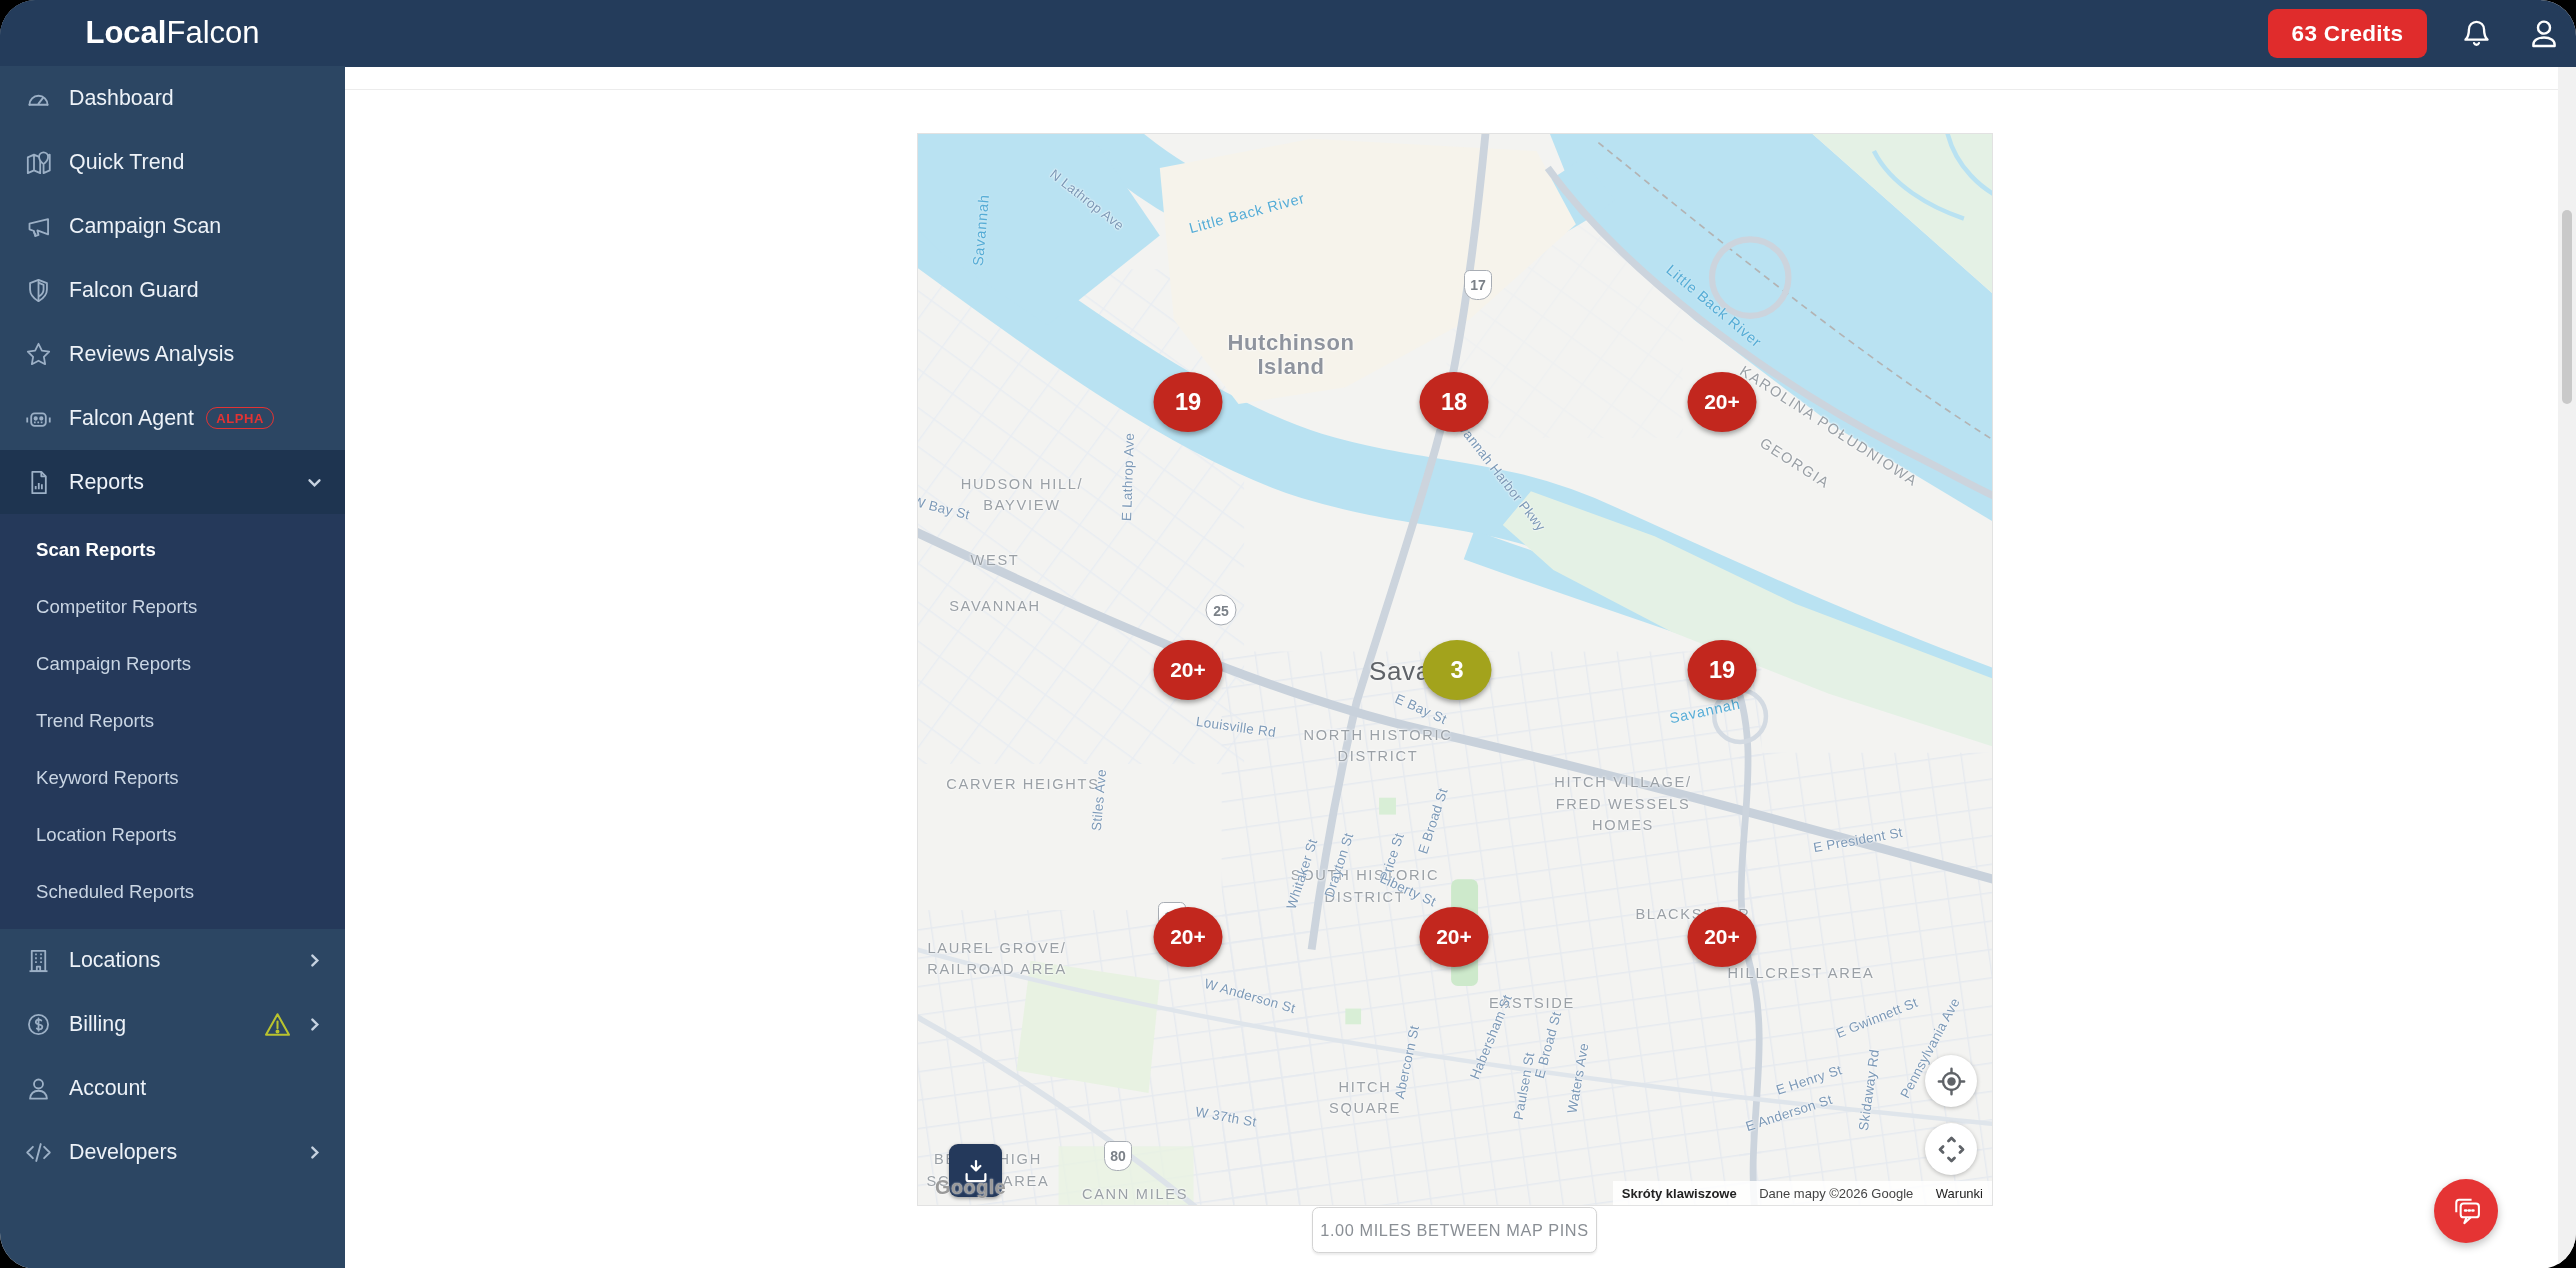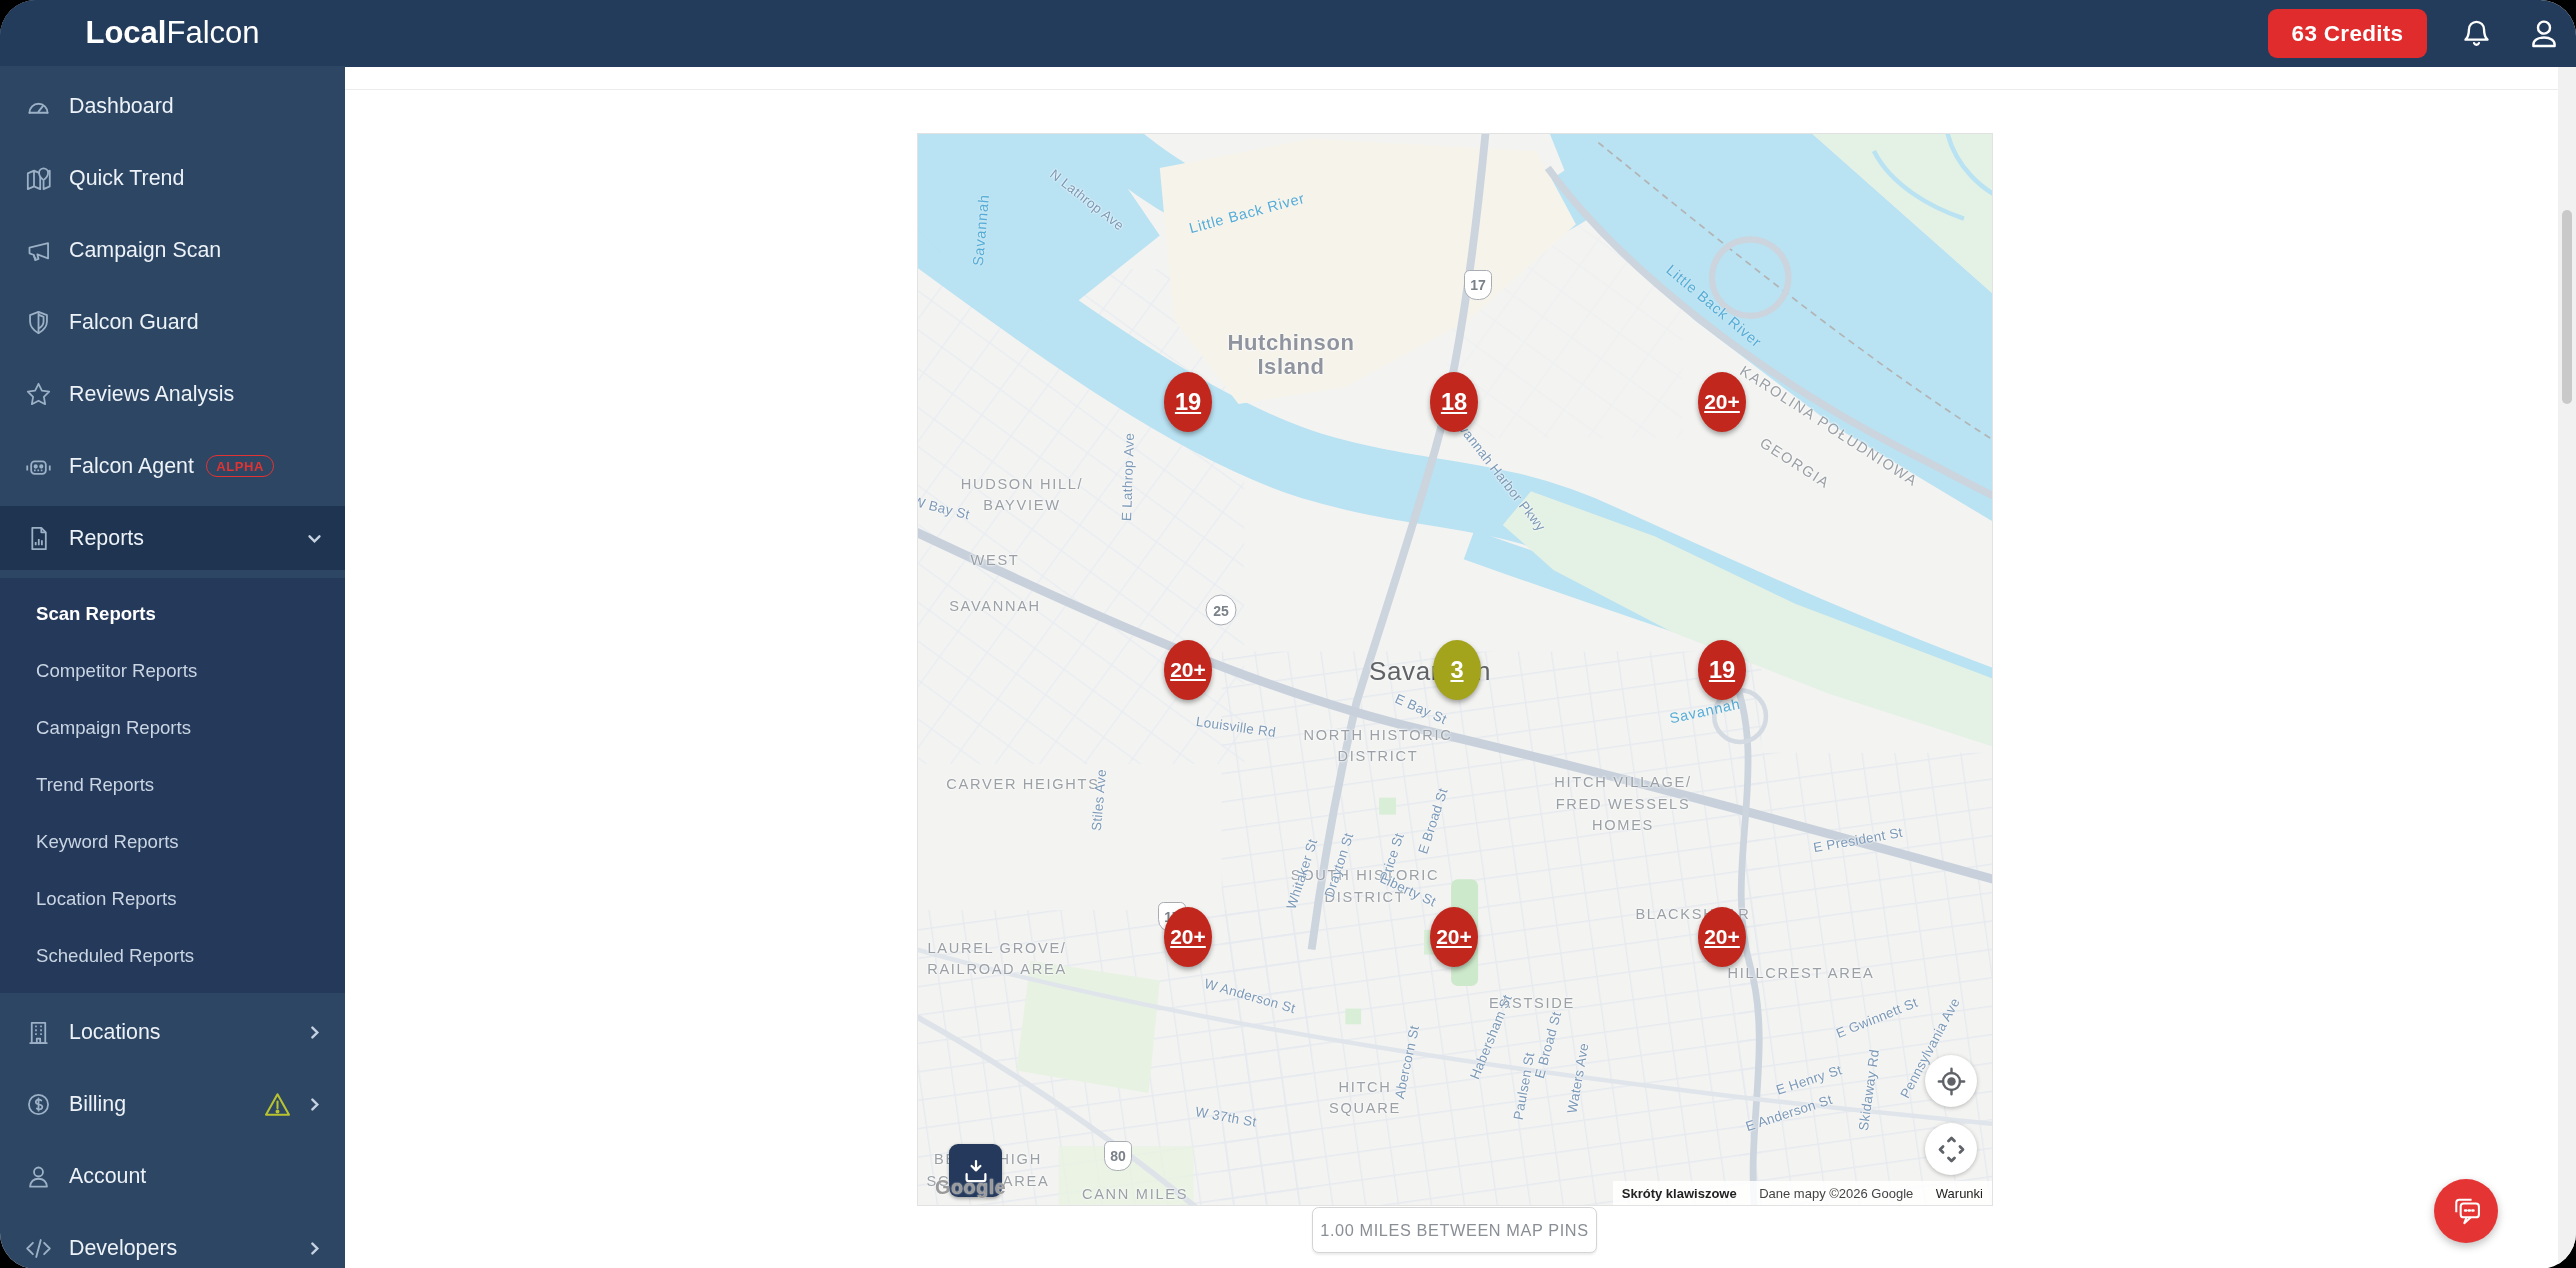--- a/index.html
+++ b/index.html
@@ -5,21 +5,21 @@
   html,body{margin:0;padding:0;background:#000;}
   body{width:2576px;height:1269px;position:relative;font-family:"Liberation Sans",sans-serif;}
   .app{position:absolute;inset:0;border-radius:36px;overflow:hidden;background:#fff;}
 
   
   .topbar{position:absolute;left:345px;top:0;right:0;height:67px;background:#243c5b;display:flex;align-items:center;justify-content:flex-end;padding-right:14px;gap:31.5px;}
   .credits{background:#e02c2c;color:#fff;font-weight:700;font-size:22.5px;padding:0 23.6px;height:49px;display:flex;align-items:center;border-radius:9px;letter-spacing:0.3px;cursor:pointer;}
   .tb-ic{width:36px;height:36px;display:flex;align-items:center;justify-content:center;cursor:pointer;}
 
   
-  .sidebar{position:absolute;left:0;top:0;bottom:0;width:345px;background:#2c4663;display:flex;flex-direction:column;gap:8px;}
+  .sidebar{position:absolute;left:0;top:0;bottom:0;width:345px;background:#2c4663;display:flex;flex-direction:column;}
   .logo{height:66px;background:#243c5b;display:flex;align-items:center;justify-content:center;color:#fff;font-size:31px;flex:none;}
   .logo b{font-weight:700;}
   .logo span{font-weight:300;}
   .srow{height:64px;flex:none;display:flex;align-items:center;padding:0 22.5px 0 25px;color:#edf2f8;font-size:21.4px;cursor:pointer;}
   .srow .ic{width:27px;height:27px;margin-right:17px;flex:none;}
   .srow.active{background:#1e3450;}
   .chev{margin-left:auto;flex:none;width:17px;height:17px;}
   .badge-alpha{margin-left:12.4px;border:1.7px solid #e23333;color:#e23333;font-size:13px;font-weight:700;letter-spacing:0.6px;padding:2.8px 9px;border-radius:12.4px;}
   .submenu{background:#25395a;flex:none;display:flex;flex-direction:column;padding:7.9px 0;}
   .subrow{height:57px;display:flex;align-items:center;padding-left:36px;color:#c9d5e3;font-size:18.6px;cursor:pointer;}
@@ -32,21 +32,21 @@
   
   .map{position:absolute;left:917px;top:133px;width:1074px;height:1071px;border:0.6px solid #e2e2e2;overflow:hidden;background:#f3f3f1;cursor:grab;}
   .map svg.base{position:absolute;left:0;top:0;}
   .mlabel{position:absolute;transform:translate(-50%,-50%);font-size:14.6px;font-weight:500;color:#9aa0a6;letter-spacing:1.7px;white-space:nowrap;text-shadow:0 0 2.8px #fff,0 0 2.8px #fff;}
   .mlabel.big{font-size:22px;letter-spacing:0.6px;color:#8f949e;font-weight:700;}
   .city{position:absolute;transform:translate(-50%,-50%);font-size:26px;color:#5f6368;font-weight:500;letter-spacing:0.6px;white-space:nowrap;text-shadow:0 0 3.4px #fff;}
   .slabel{position:absolute;font-size:13.5px;color:#7c99b7;white-space:nowrap;letter-spacing:0.3px;text-shadow:0 0 2.2px #fff,0 0 2.2px #fff;}
   .wlabel{position:absolute;font-size:14.6px;color:#55acd6;white-space:nowrap;letter-spacing:0.8px;text-shadow:0 0 2.2px rgba(255,255,255,.7);}
   .shield{position:absolute;transform:translate(-50%,-50%);width:26px;height:28px;background:#fff;border:1.7px solid #a8adb4;border-radius:5.6px 5.6px 12.4px 12.4px;color:#7b8188;font-size:14px;font-weight:700;display:flex;align-items:center;justify-content:center;}
   .shield.round{width:29px;height:29px;border-radius:50%;}
-  .pin{position:absolute;width:48px;height:60px;border-radius:50%;background:#c2271e;color:#fff;display:flex;align-items:center;justify-content:center;font-size:23.6px;font-weight:700;transform:translate(-50%,-50%);box-shadow:0 2.8px 5.6px rgba(0,0,0,.35);cursor:pointer;text-decoration:underline;}
+  .pin{position:absolute;width:69px;height:60px;border-radius:50%;background:#c2271e;color:#fff;display:flex;align-items:center;justify-content:center;font-size:23.6px;font-weight:700;transform:translate(-50%,-50%);box-shadow:0 2.8px 5.6px rgba(0,0,0,.35);cursor:pointer;}
   .pin.wide{font-size:21px;}
   .pin.olive{background:#a3a31c;}
   .dl-btn{position:absolute;left:31px;top:1010px;width:53px;height:53px;border-radius:9px;background:#24395b;display:flex;align-items:center;justify-content:center;cursor:pointer;box-shadow:0 1.1px 3.4px rgba(0,0,0,.3);}
   .glogo{position:absolute;left:17px;top:1042px;font-size:19.7px;font-weight:700;color:#9a9a9a;letter-spacing:0.6px;text-shadow:0 0 1.7px #fff;cursor:pointer;}
   .attrib{position:absolute;right:0;bottom:0;height:23.6px;background:rgba(255,255,255,.85);display:flex;align-items:center;gap:22.5px;padding:0 9px;font-size:13px;color:#222;}
   .attrib .a1{font-weight:700;cursor:pointer;}
   .attrib .a2{color:#444;}
   .attrib .a3{cursor:pointer;}
   .mapbtn{position:absolute;width:52px;height:52px;border-radius:50%;background:#fff;box-shadow:0 1.1px 4.5px rgba(0,0,0,.25);display:flex;align-items:center;justify-content:center;cursor:pointer;}
 

